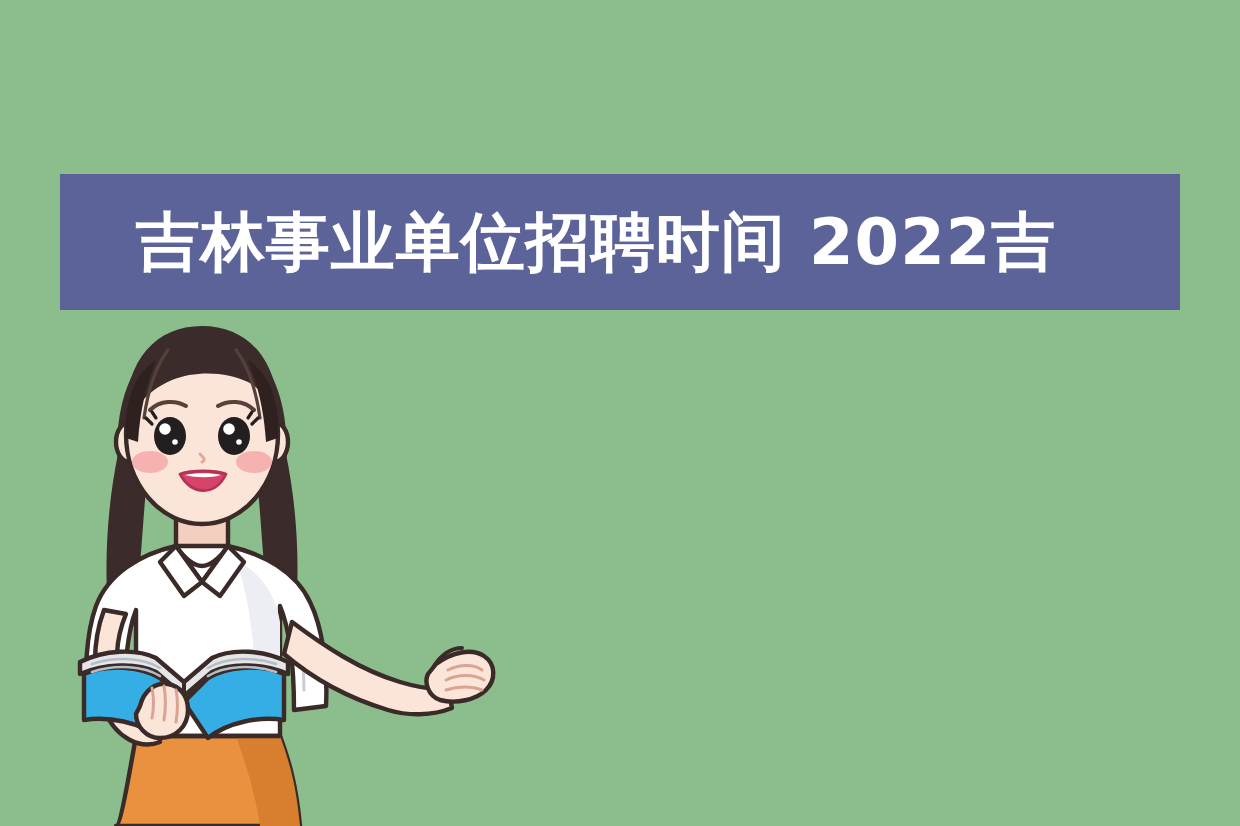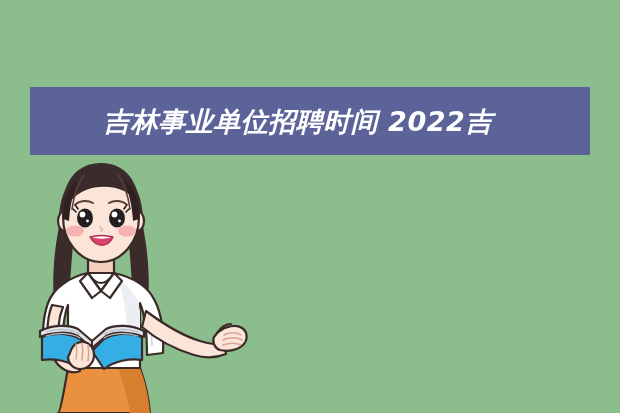--- a/index.html
+++ b/index.html
@@ -32,27 +32,26 @@
     display: flex;
     align-items: center;
     justify-content: center;
     box-sizing: border-box;
     z-index: 5;
   }
 
   #title-text {
     color: #ffffff;
     font-family: "DejaVu Sans", "Liberation Sans", sans-serif;
-    font-size: 27px;
+    font-size: 32px;
     font-weight: bold;
     letter-spacing: 0.5px;
     line-height: 1;
     white-space: nowrap;
     transform: translateX(-12px);
-    font-style: italic;
   }
 
   
   #illustration {
     position: absolute;
     left: 18px;
     top: 155px;
     width: 260px;
     height: 258px;
     z-index: 2;

